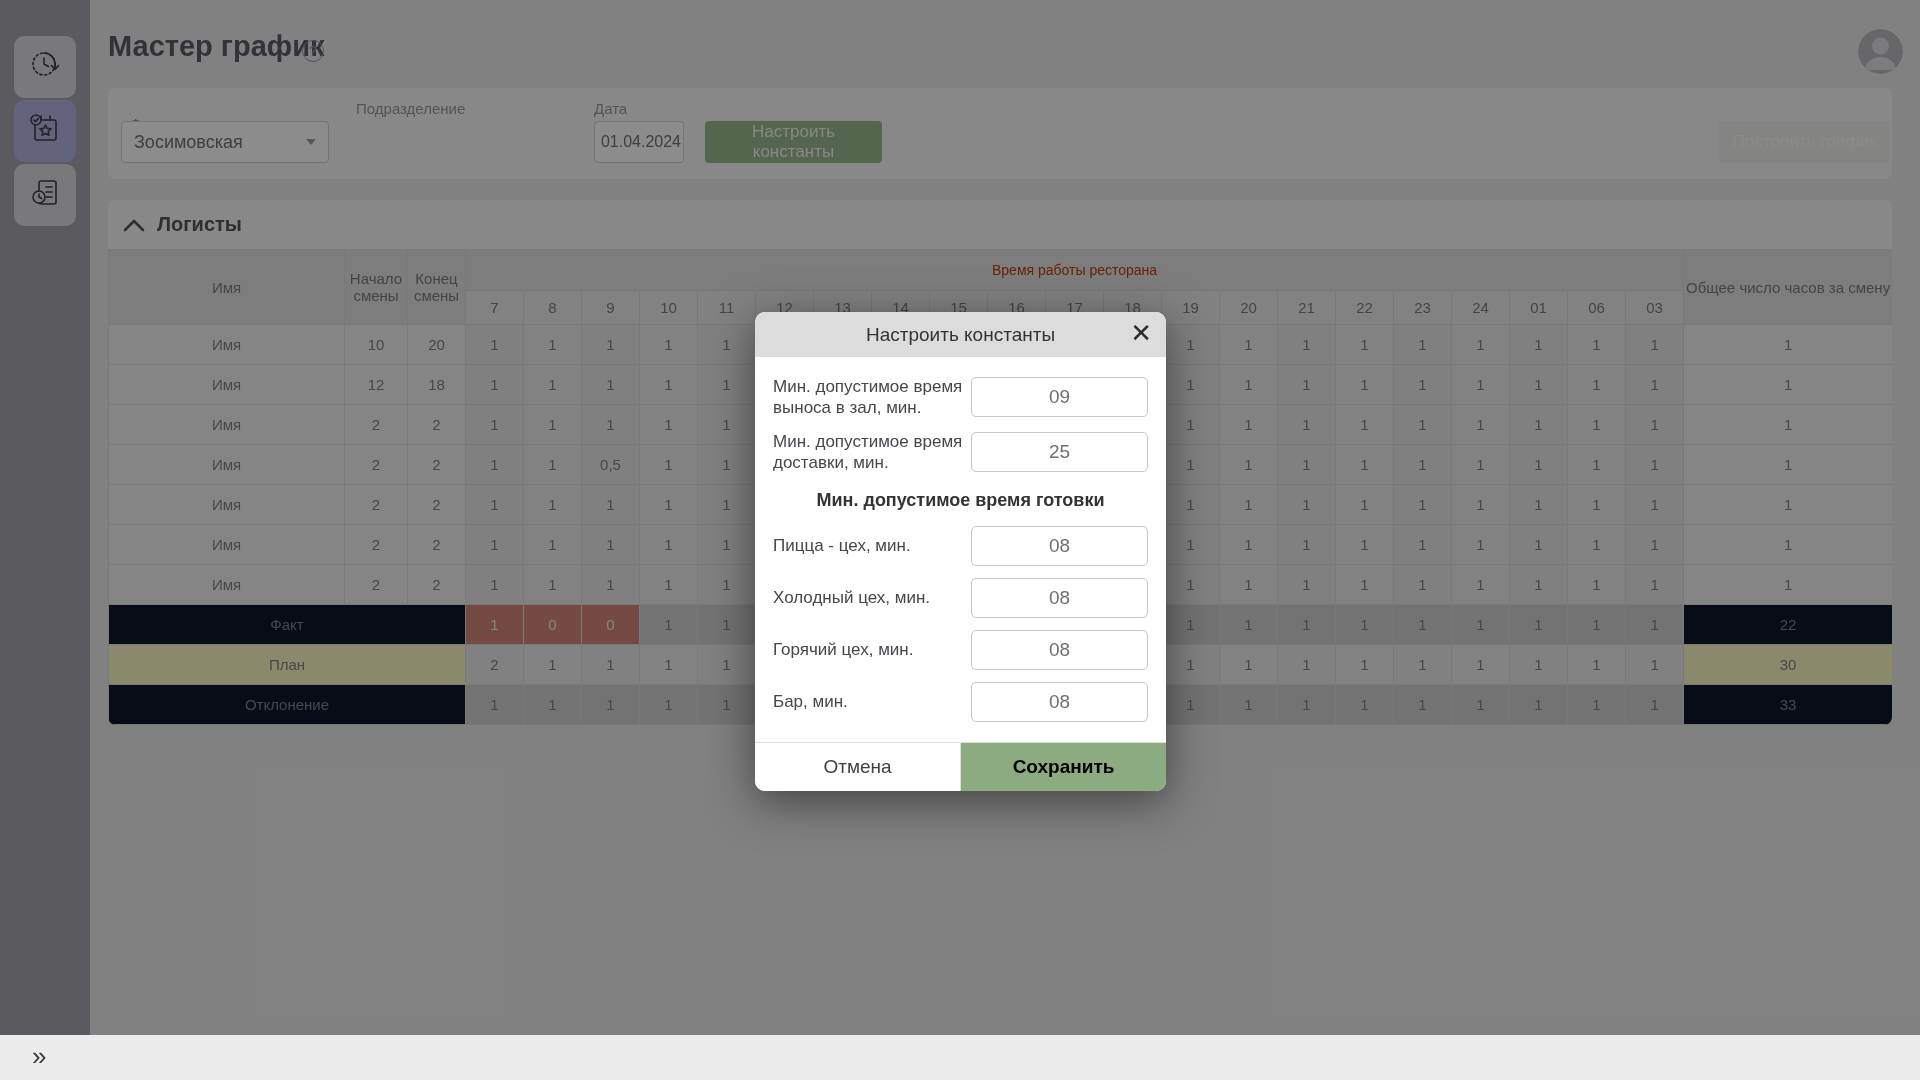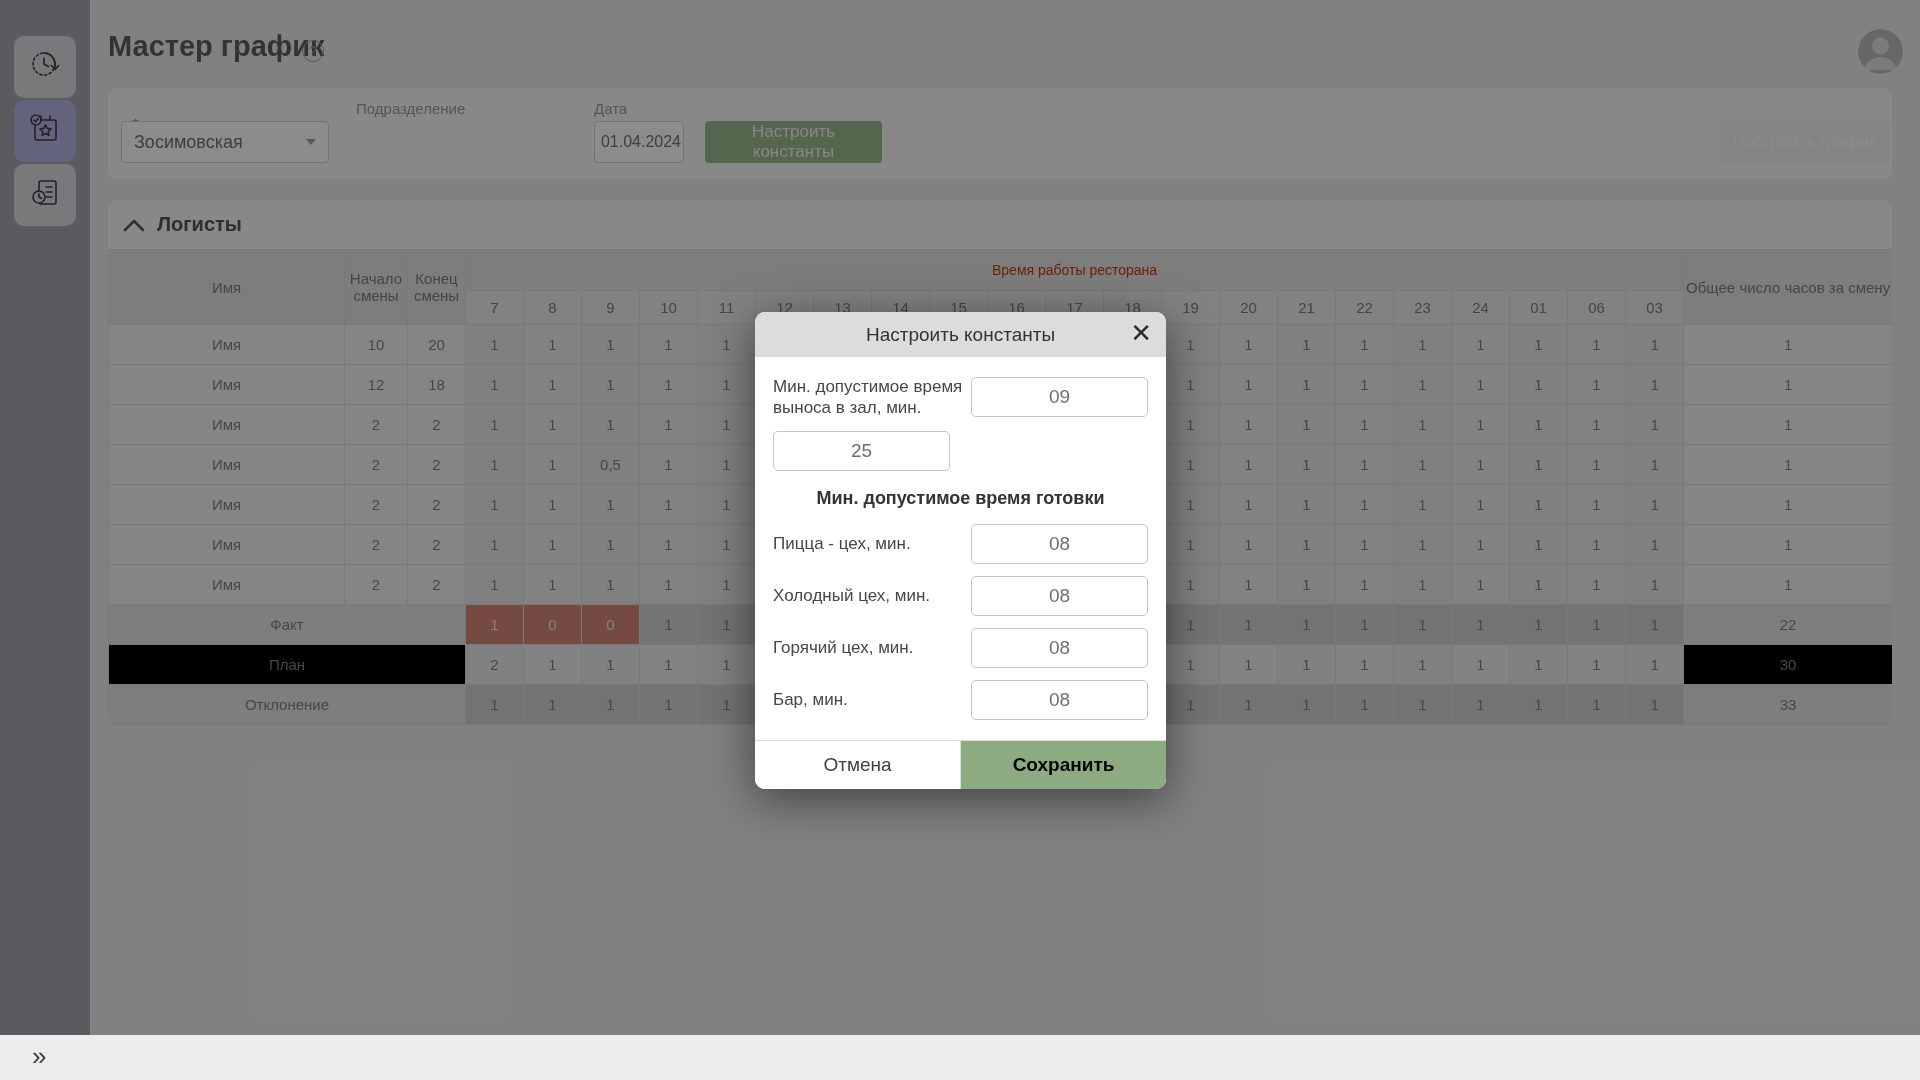--- a/index.html
+++ b/index.html
@@ -49,24 +49,24 @@
   table{border-collapse:collapse;table-layout:fixed;width:1784px;font-size:15px;color:#82828a;}
   th,td{border:1px solid #dcdcdc;text-align:center;padding:0;font-weight:400;}
   thead th{background:#e3e3e3;color:#7e7e86;}
   thead .group-row th{height:41px;}
   thead .hours-row th{height:34px;}
   th.group-h{font-size:14px;color:#c2410c;}
   th.wrap{font-size:15px;line-height:1.15;}
   tbody td{height:40px;background:#f3f3f3;}
   td.hcell,th.hcell{background:#ededed;}
   td.band{background:#e9e9e9;}
-  tr.summary-row.dark td{background:#e5e5e5;}
+  tr.summary-row.dark td{background:#0f172a;}
   tr.summary-row.dark td.hcell{background:#d4d4d4;}
   tr.summary-row.dark td.band{background:#d1d1d1;}
-  tr.summary-row.light td{background:#000000;}
+  tr.summary-row.light td{background:#fef9c3;}
   tr.summary-row.light td.hcell{background:#efefef;}
   tr.summary-row.light td.band{background:#ebebeb;}
   td.alert{background:var(--alert) !important;color:#f3ece9;}
   
   .overlay{position:absolute;inset:0;background:rgba(0,0,0,0.45);}
   .modal{position:absolute;left:755px;top:312px;width:411px;background:#fff;border-radius:10px;
     box-shadow:0 10px 45px rgba(0,0,0,0.5);}
   .modal-header{height:45px;background:#dcdcdc;border-radius:10px 10px 0 0;position:relative;
     display:flex;align-items:center;justify-content:center;font-size:19px;color:#333;}
   .modal-close{position:absolute;right:14px;top:8px;font-size:26px;font-weight:100;color:#2b2b2b;cursor:pointer;line-height:1;}
@@ -489,20 +489,21 @@
   <div class="modal-header">
     <span>Настроить константы</span>
     <span class="modal-close">✕</span>
   </div>
   <div class="modal-body">
     <div class="field-row">
       <div class="field-label">Мин. допустимое время выноса в зал, мин.</div>
       <input class="field-input" value="09" style="">
     </div>
     <div class="field-row">
+      <div class="field-label">Мин. допустимое время доставки, мин.</div>
       <input class="field-input" value="25" style="">
     </div>
     <div class="modal-section-header">Мин. допустимое время готовки</div>
     <div class="field-row">
       <div class="field-label">Пицца - цех, мин.</div>
       <input class="field-input" value="08" style="">
     </div>
     <div class="field-row">
       <div class="field-label">Холодный цех, мин.</div>
       <input class="field-input" value="08" style="">

